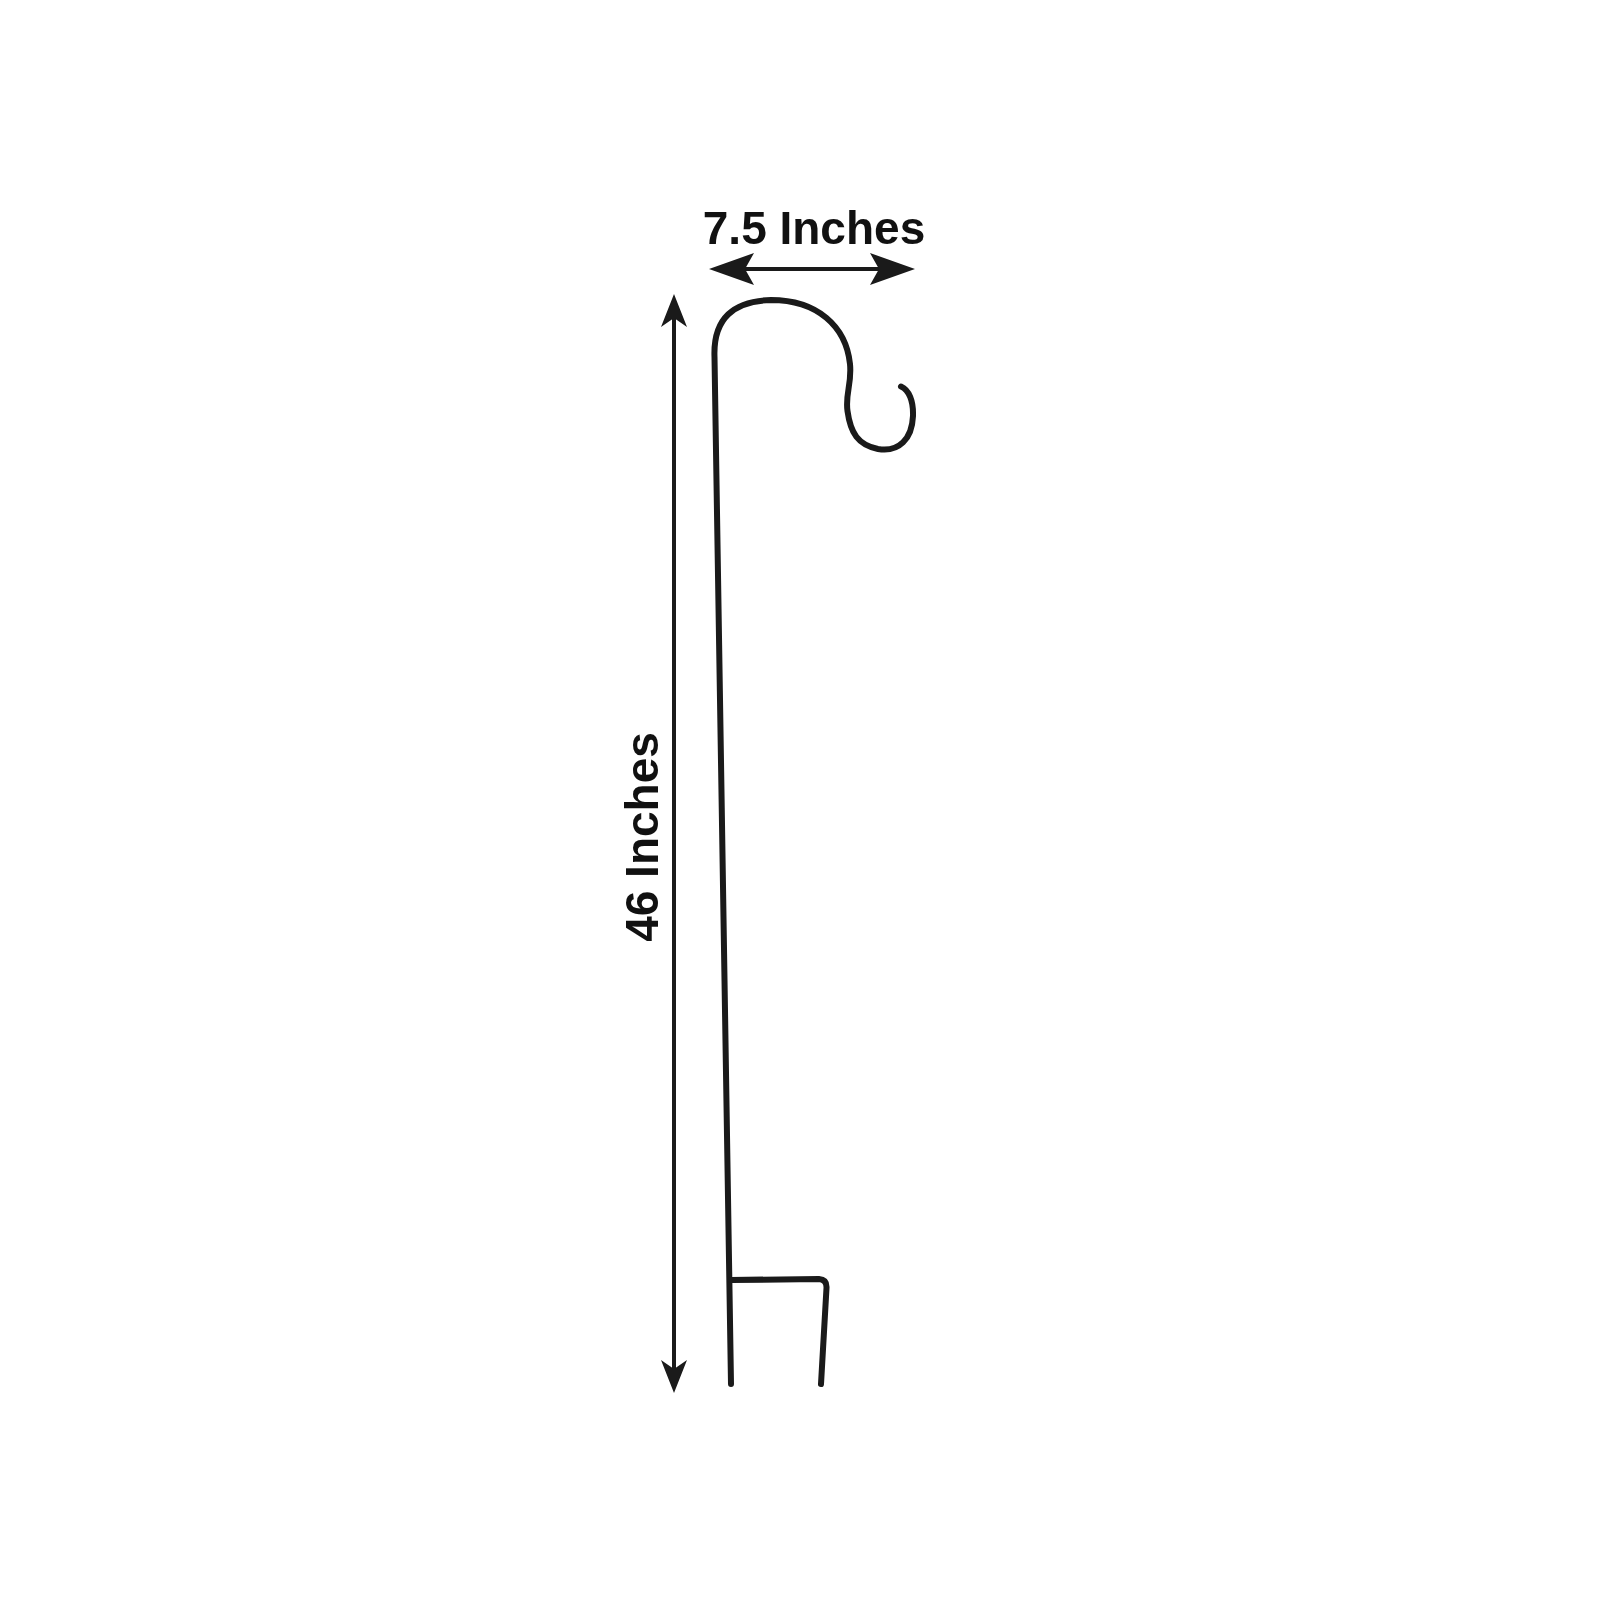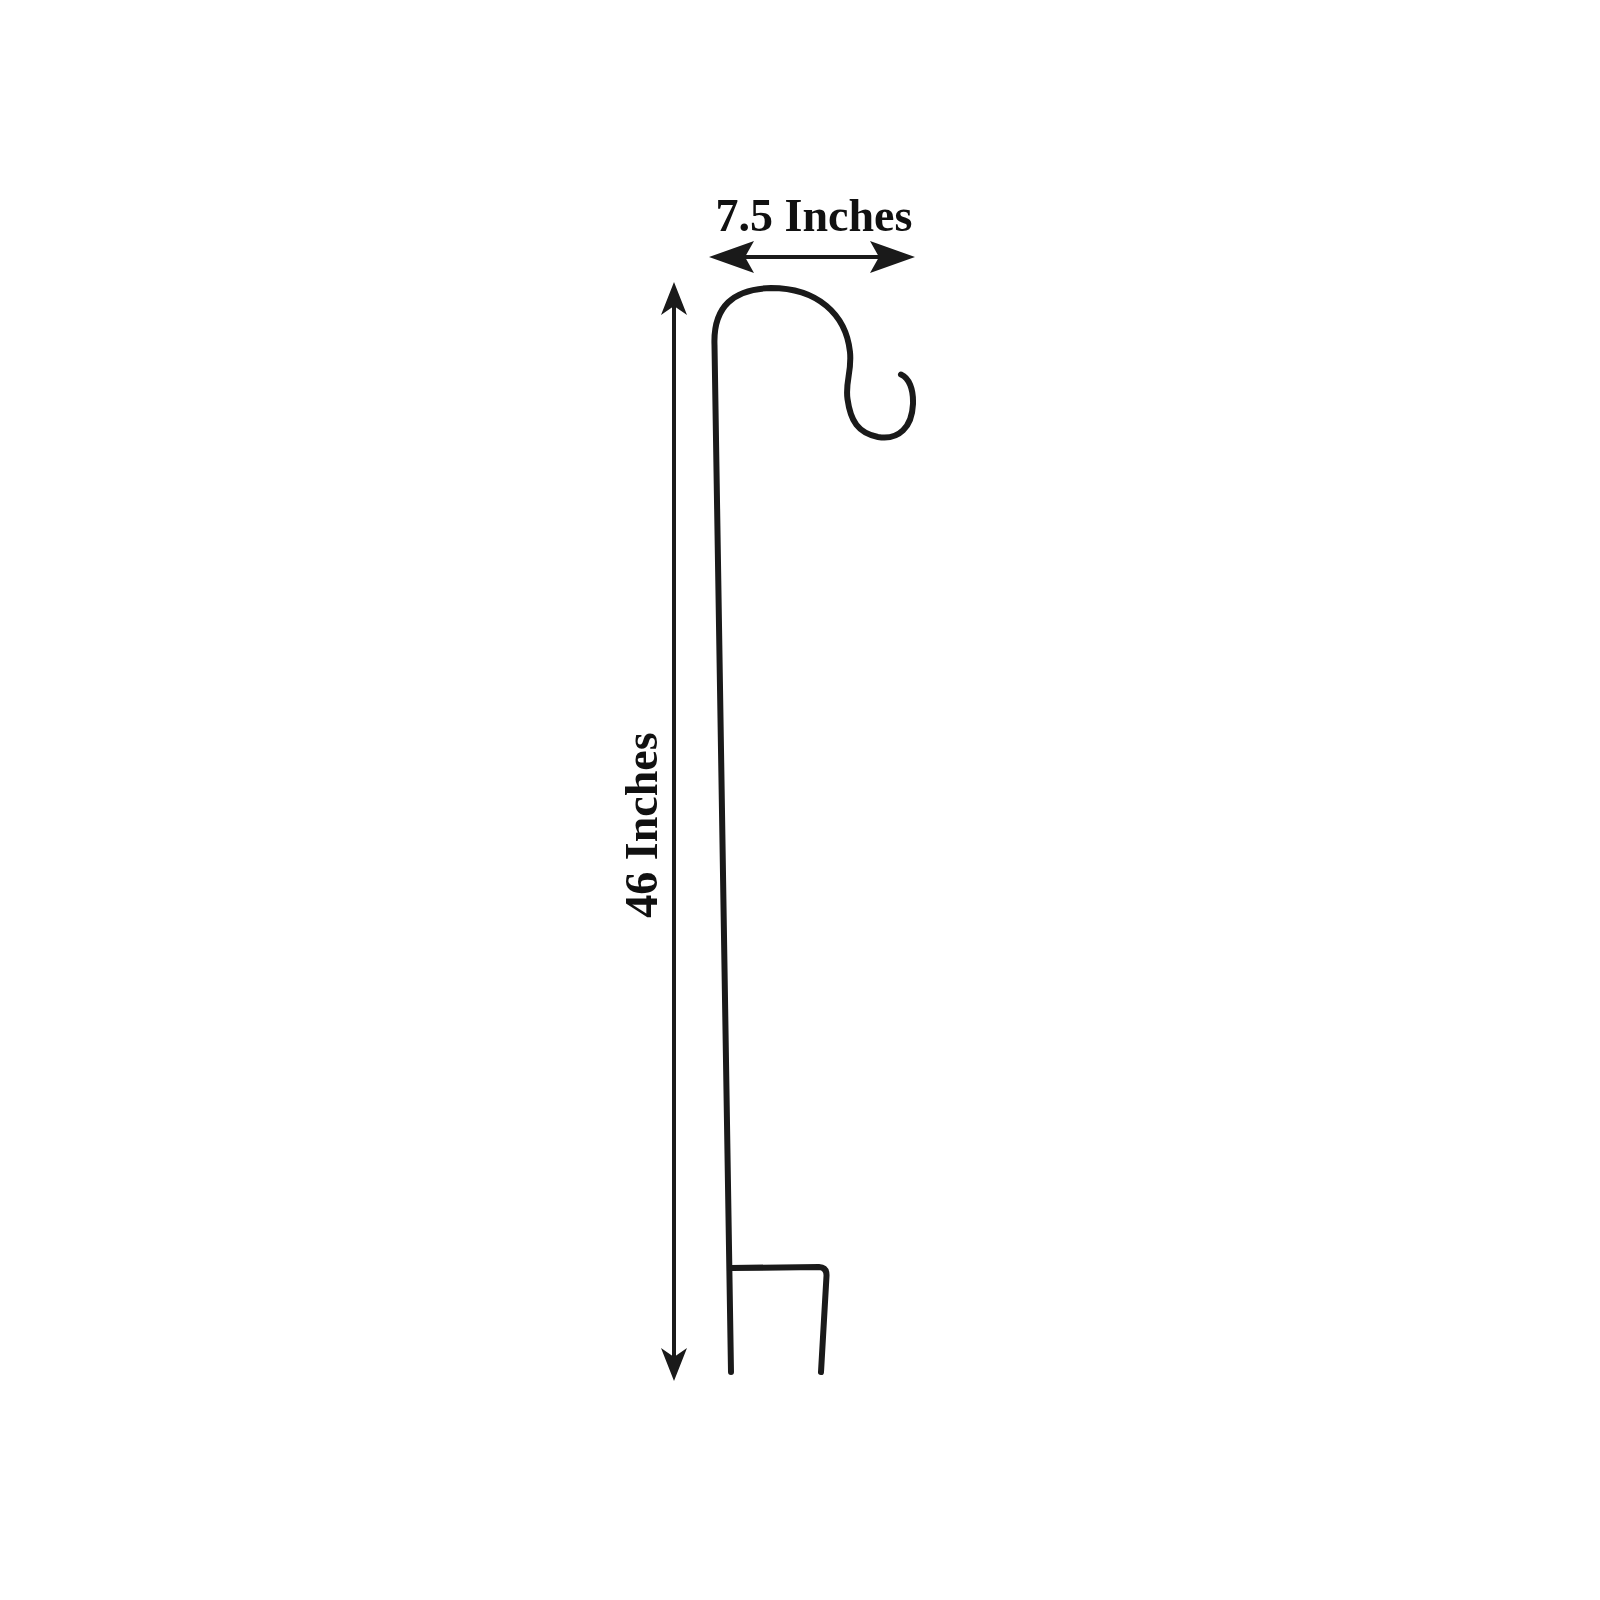--- a/index.html
+++ b/index.html
@@ -5,22 +5,23 @@
   html, body {
     margin: 0;
     padding: 0;
     background: #ffffff;
   }
   #canvas {
     position: relative;
     width: 1600px;
     height: 1398px;
     background: var(--bg, #ffffff);
-    font-family: Liberation Serif, serif;
+    font-family: Liberation Sans, sans-serif;
     overflow: hidden;
+    margin-top: 12px;
   }
   #figure-svg {
     position: absolute;
     left: 0;
     top: 0;
     width: 1600px;
     height: 1600px;
   }
   .dim-label {
     position: absolute;

